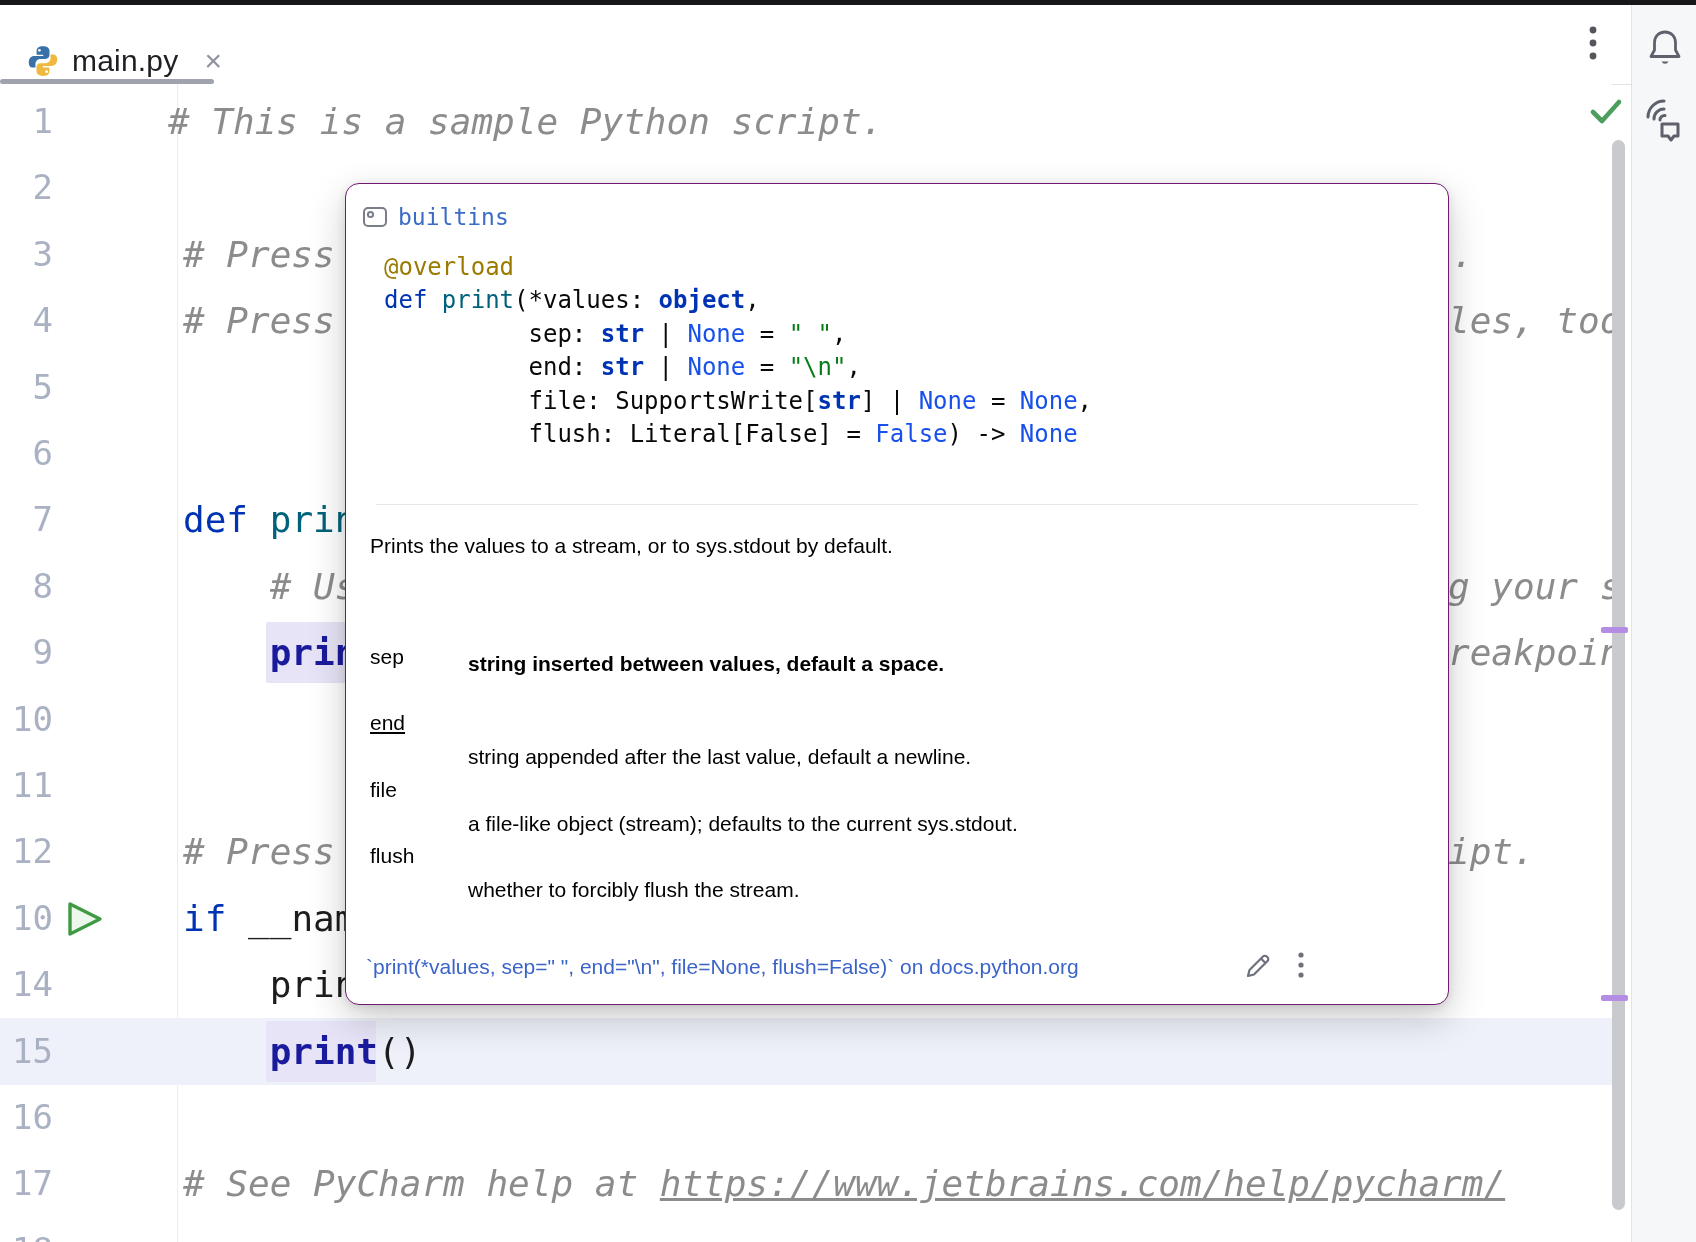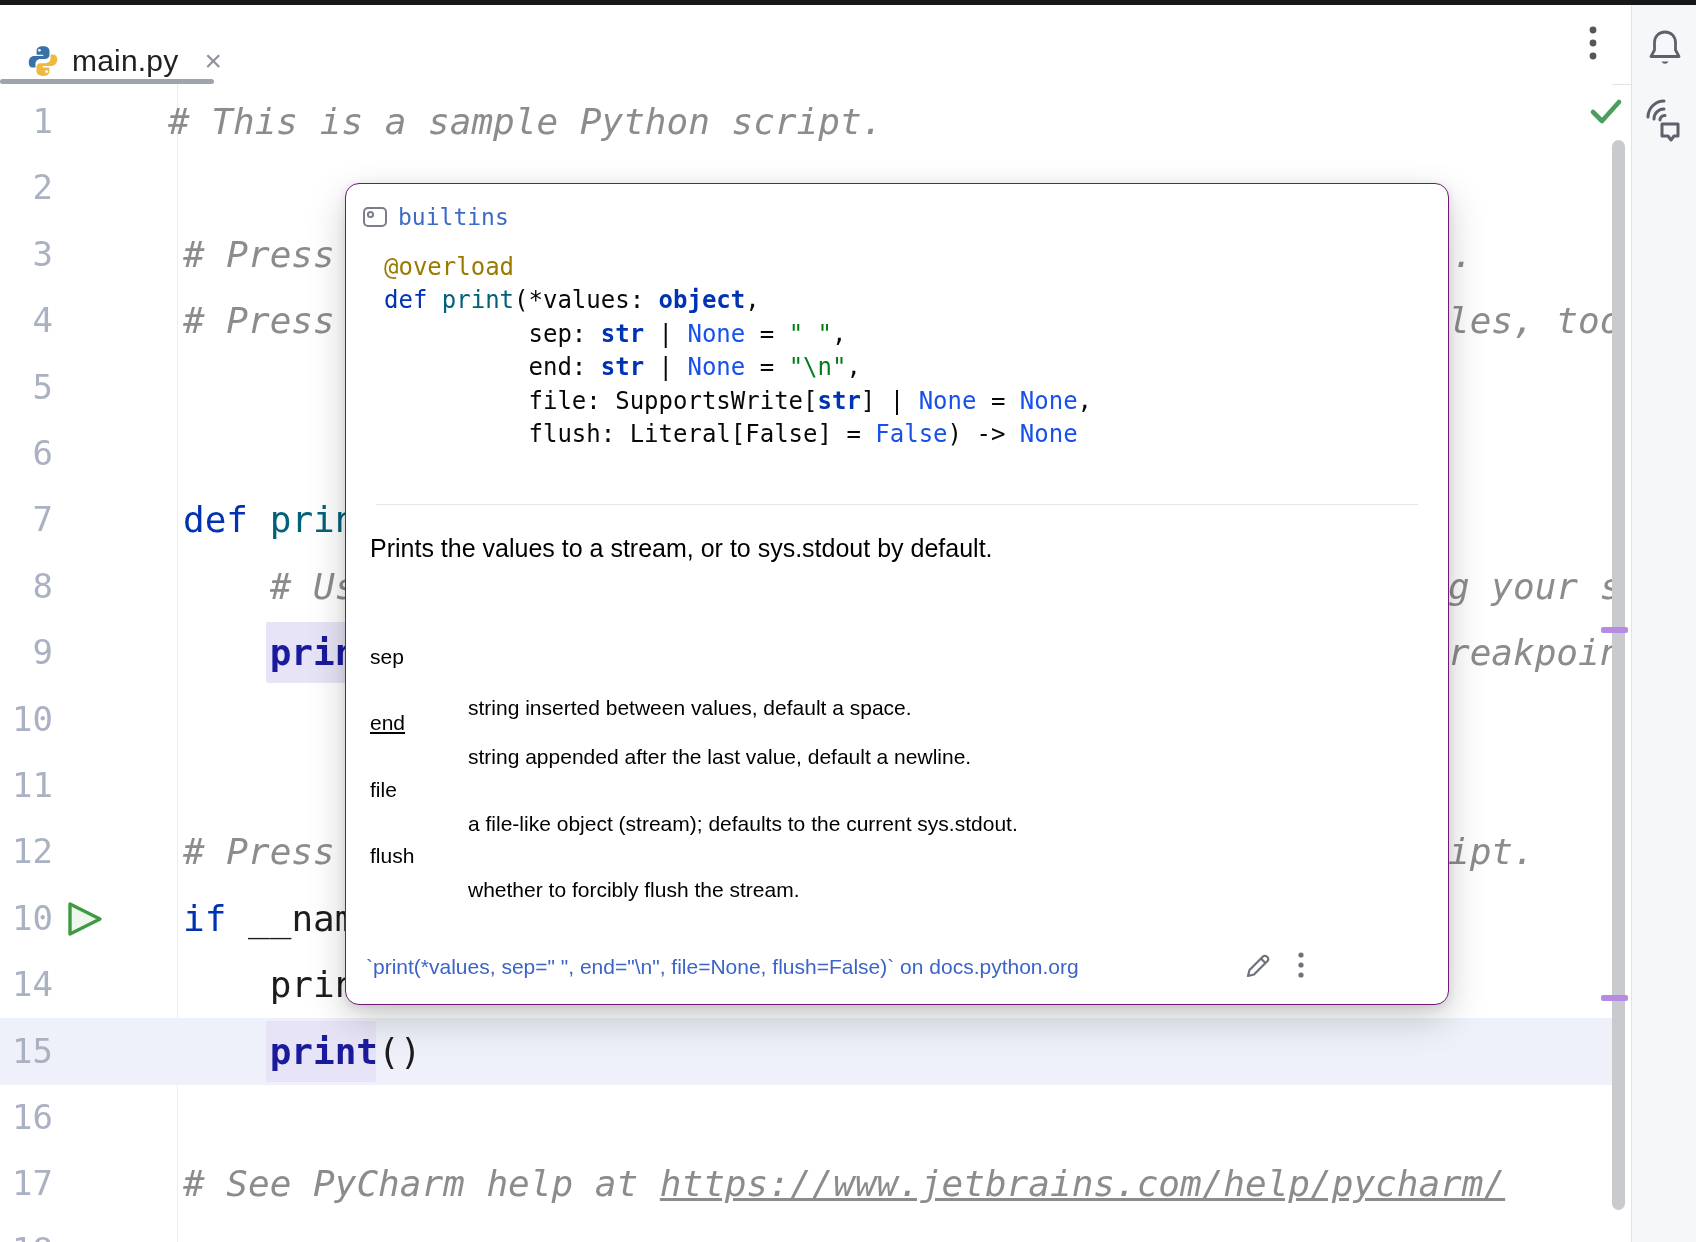--- a/index.html
+++ b/index.html
@@ -52,21 +52,21 @@
   #popup-sig{left:38px;top:67px;font-family:"DejaVu Sans Mono",monospace;font-size:24px;
              line-height:33.4px;white-space:pre;}
   .p-dec{color:#9a7b00;}
   .p-kw{color:#0033b3;}
   .p-fn{color:#00627a;}
   .p-typ{color:#1750eb;}
   .p-typb{color:#0033b3;font-weight:700;}
   .p-str{color:#067d17;}
   .p-pl{color:#080808;text-align:right;}
   #popup-divider{left:30px;top:320px;width:1042px;height:1px;background:#e6e7eb;}
-  #popup-desc{left:24px;top:350px;font-size:25px;color:#000;}
+  #popup-desc{left:24px;top:350px;font-size:21px;color:#000;}
   .param-name{position:absolute;left:24px;font-size:21px;color:#000;}
   .param-desc{position:absolute;left:122px;font-size:21px;color:#000;}
   #popup-footer-text{left:20px;top:771px;width:868px;height:30px;overflow:hidden;white-space:nowrap;
                      font-size:21px;color:#3c64c8;}
   #footer-pencil{left:898px;top:768px;width:28px;height:28px;}
   #footer-kebab{left:948px;top:766px;width:14px;height:32px;}
 
   svg{display:block;}
 </style>
 </head>
@@ -227,21 +227,21 @@
   </div>
 
   <div id="popup-sig" class="abs"><div><span class="p-dec">@overload</span></div><div><span class="p-kw">def </span><span class="p-fn">print</span><span class="p-pl">(*values: </span><span class="p-typb">object</span><span class="p-pl">,</span></div><div><span class="p-pl">          sep: </span><span class="p-typb">str</span><span class="p-pl"> | </span><span class="p-typ">None</span><span class="p-pl"> = </span><span class="p-str">" "</span><span class="p-pl">,</span></div><div><span class="p-pl">          end: </span><span class="p-typb">str</span><span class="p-pl"> | </span><span class="p-typ">None</span><span class="p-pl"> = </span><span class="p-str">"\n"</span><span class="p-pl">,</span></div><div><span class="p-pl">          file: SupportsWrite[</span><span class="p-typb">str</span><span class="p-pl">] | </span><span class="p-typ">None</span><span class="p-pl"> = </span><span class="p-typ">None</span><span class="p-pl">,</span></div><div><span class="p-pl">          flush: Literal[False] = </span><span class="p-typ">False</span><span class="p-pl">) -&gt; </span><span class="p-typ">None</span></div></div>
 
   <div id="popup-divider" class="abs"></div>
 
   <div id="popup-desc" class="abs">Prints the values to a stream, or to sys.stdout by default.</div>
 
   <div id="popup-params">
       <div class="param-name" style="top: 461px;">sep</div>
-      <div class="param-desc" style="top: 512px;">string inserted between values, default a space.</div>
+      <div class="param-desc" style="top: 468px; font-weight: bold;">string inserted between values, default a space.</div>
       <div class="param-name" style="top: 527.3px; text-decoration: underline;">end</div>
       <div class="param-desc" style="top: 561.3px;">string appended after the last value, default a newline.</div>
       <div class="param-name" style="top: 593.6px;">file</div>
       <div class="param-desc" style="top: 627.6px;">a file-like object (stream); defaults to the current sys.stdout.</div>
       <div class="param-name" style="top: 659.9px;">flush</div>
       <div class="param-desc" style="top: 693.9px;">whether to forcibly flush the stream.</div>
     </div>
 
   <div id="popup-footer-text" class="abs">`print(*values, sep=" ", end="\n", file=None, flush=False)` on docs.python.org</div>
   <div id="footer-pencil" class="abs">

